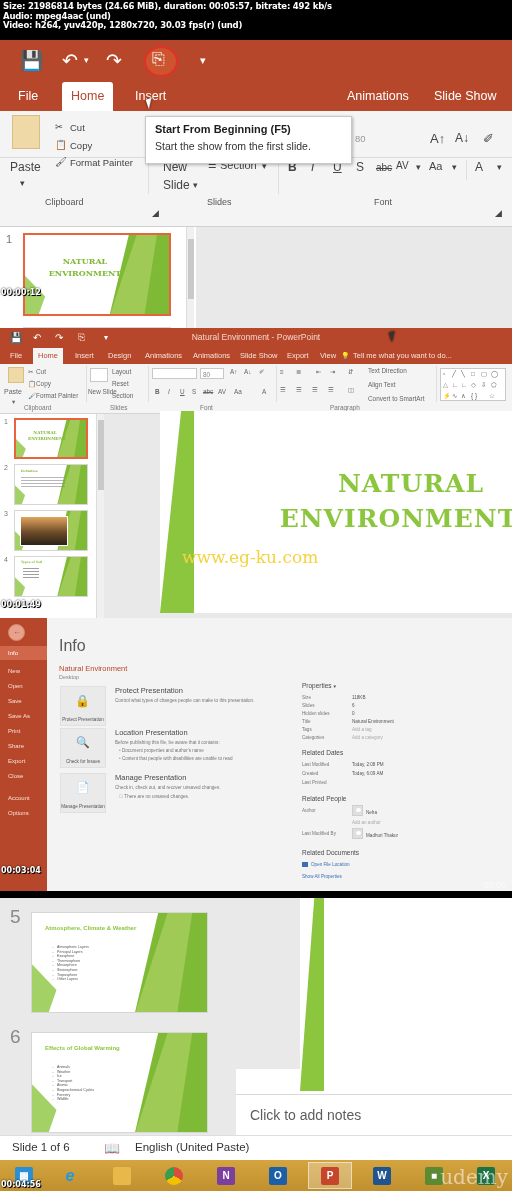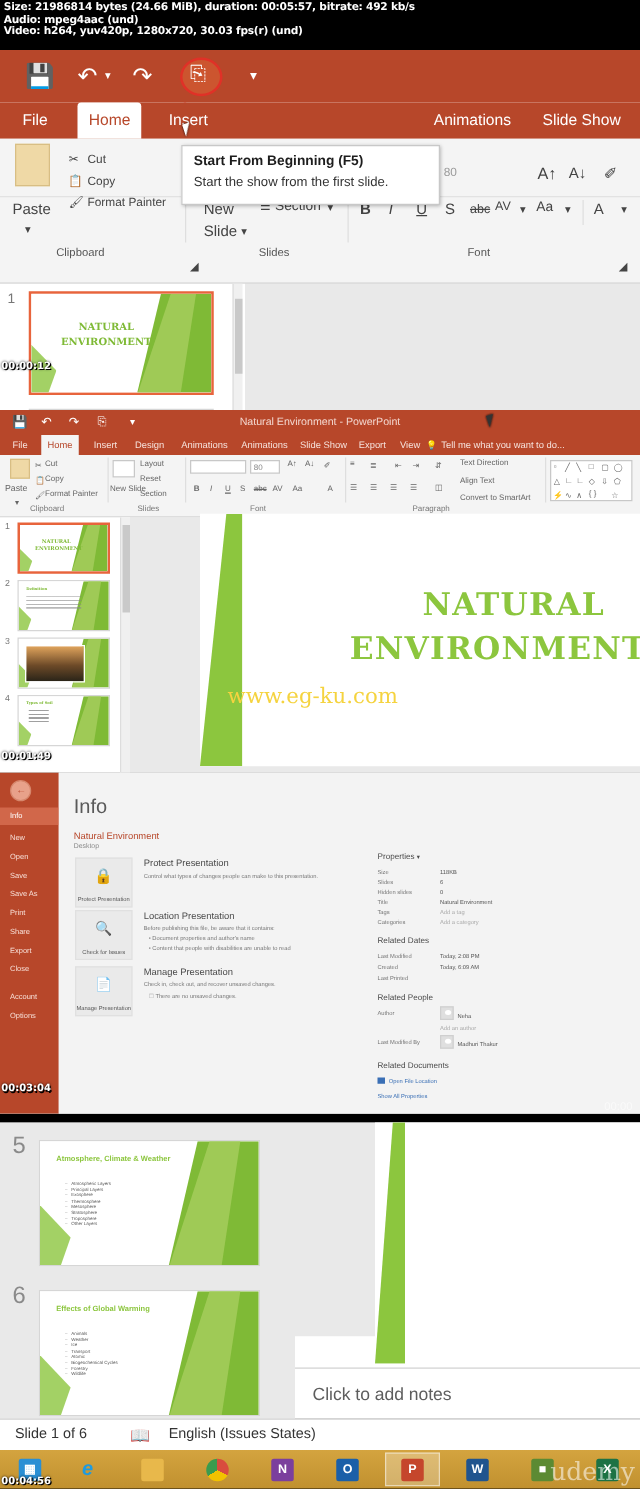--- a/index.html
+++ b/index.html
@@ -545,21 +545,21 @@
     </div>
     <div style="position:absolute;left:0;top:196px;right:0;bottom:0;background:#ededed;border-top:1px solid #d8d8d8;">
       <span style="position:absolute;left:14px;top:12px;font-size:14px;color:#5d5d5d;">Click to add notes</span>
     </div>
   </div>
 </div>
 
 <div class="statusbar">
   <span class="st" style="left:12px;">Slide 1 of 6</span>
   <span class="st" style="left:104px;font-size:13px;">📖</span>
-  <span class="st" style="left:135px;">English (Issues States)</span>
+  <span class="st" style="left:135px;">English (United Paste)</span>
 </div>
 
 <div class="taskbar">
   <div class="tb-btn" style="left:2px;">
     <div class="tb-ico" style="background:#2a8fd4;">▦</div>
   </div>
   <div class="tb-btn" style="left:48px;">
     <div class="tb-ico" style="background:none;color:#1e9be0;font-size:16px;font-style:italic;">e</div>
   </div>
   <div class="tb-btn" style="left:100px;">

